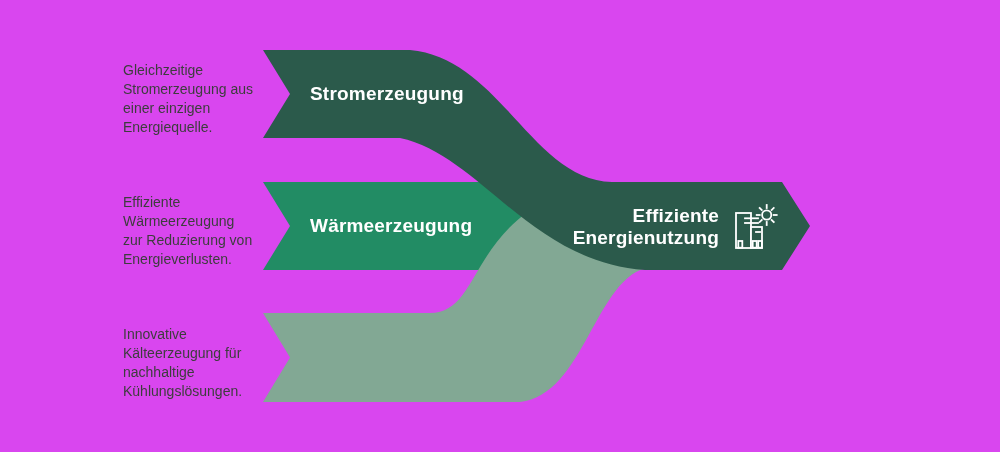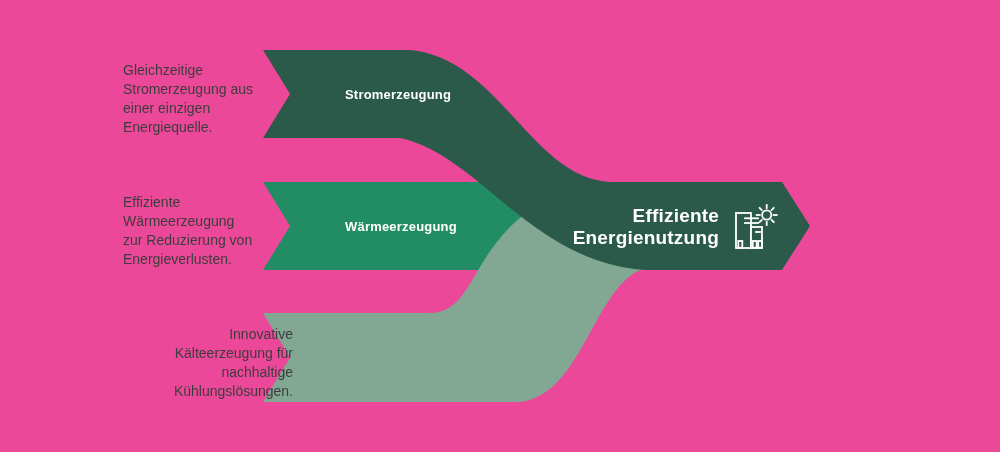--- a/index.html
+++ b/index.html
@@ -1,51 +1,50 @@
 <!DOCTYPE html>
 <html><head>
 <meta charset="utf-8">
 <style>
   html, body { margin: 0; padding: 0; background: #ffffff; }
   .stage {
     position: relative;
     width: 1000px;
     height: 452px;
-    background: #ec4899;
+    background: #d946ef;
     overflow: hidden;
     font-family: "Liberation Sans", sans-serif;
   }
   .ribbons {
     position: absolute;
     left: 0; top: 0;
     width: 1000px; height: 452px;
   }
   .desc {
     position: absolute;
     left: 123px;
     width: 170px;
     font-size: 14px;
     line-height: 19px;
     color: #3d3d3d;
     white-space: pre-line;
   }
   .desc-1 { top: 61px; }
   .desc-2 { top: 193px; }
-  .desc-3 { top: 325px; text-align: right; }
+  .desc-3 { top: 325px; }
   .band-label {
     position: absolute;
     left: 310px;
     height: 88px;
     display: flex;
     align-items: center;
     color: #ffffff;
-    font-size: 13px;
+    font-size: 19px;
     font-weight: bold;
     letter-spacing: 0.2px;
-    margin-left: 35px;
   }
   .band-label-1 { top: 50px; }
   .band-label-2 { top: 182px; }
   .band-label-3 { top: 314px; }
   .result {
     position: absolute;
     left: 520px;
     top: 196px;
     width: 265px;
     height: 62px;

